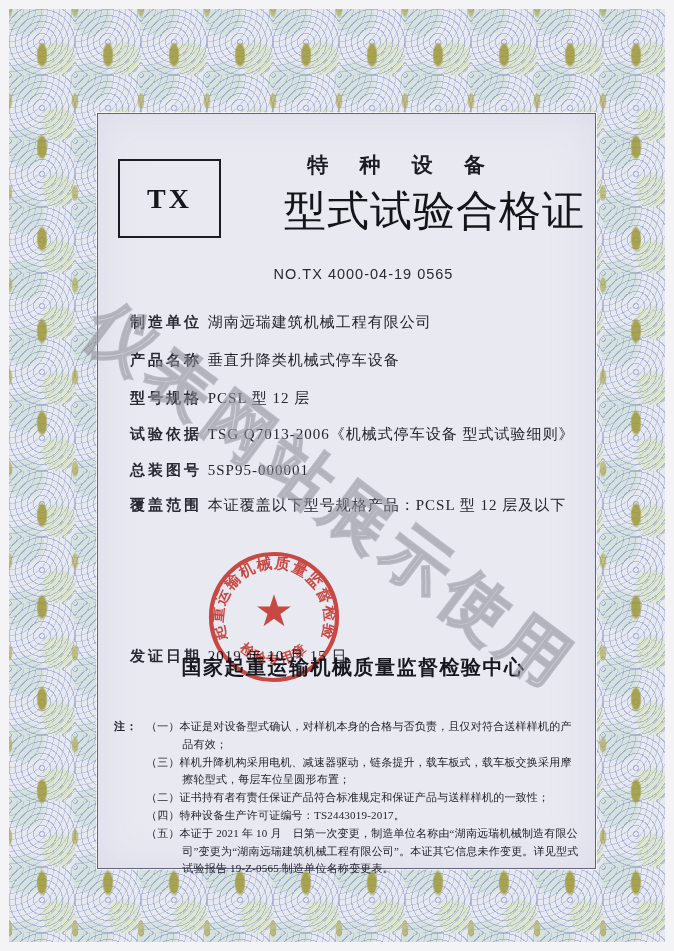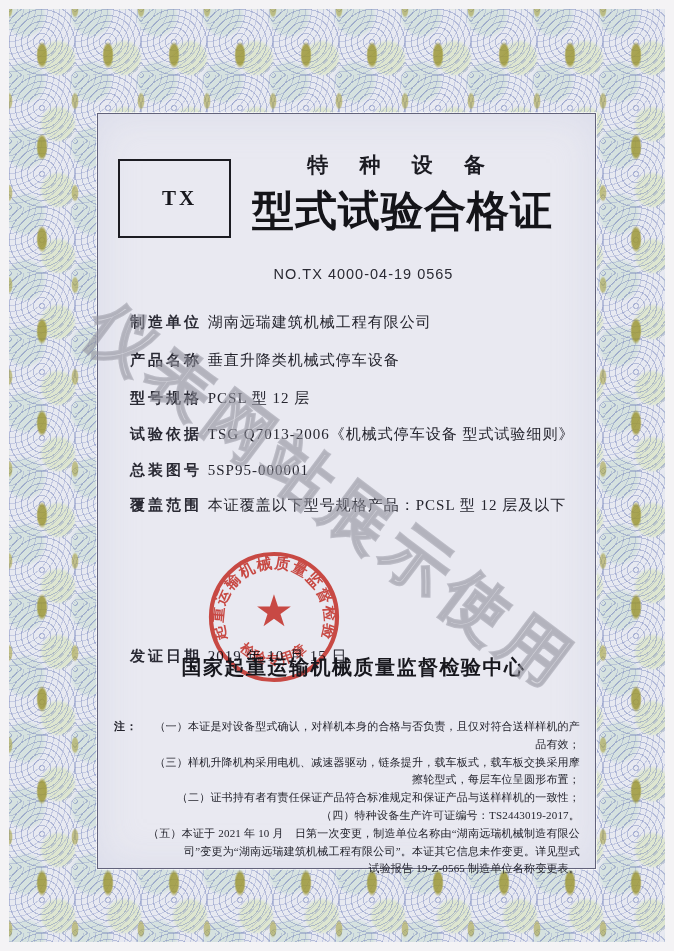--- a/index.html
+++ b/index.html
@@ -33,29 +33,29 @@
     border:1px solid #62627a;
     box-shadow:0 0 0 1px rgba(255,255,255,.65), inset 0 0 40px rgba(190,195,220,.35);
     color:#23232c;
   }
   .abs{position:absolute;}
   
   .tx-box{
     left:20px;top:45px;width:99px;height:75px;
     border:2px solid #1c1c22;
     display:flex;align-items:center;justify-content:center;
-    font-size:21px;font-weight:bold;letter-spacing:3px;color:#17171d;padding-left:10px;
+    font-size:28px;font-weight:bold;letter-spacing:3px;color:#17171d;
   }
   .title-top{
     left:122px;right:10px;top:37px;text-align:center;
     font-size:21px;font-weight:bold;letter-spacing:13px;color:#1b1b22;white-space:nowrap;
   }
   .title-main{
-    left:122px;right:10px;top:69px;text-align:center;
-    font-size:42px;font-weight:bold;letter-spacing:1px;color:#141419;white-space:nowrap;
+    left:122px;right:10px;top:69px;text-align:right;
+    font-size:42px;font-weight:normal;letter-spacing:1px;color:#141419;white-space:nowrap;
   }
   .cert-no{
     left:0;right:0;top:152px;text-align:center;padding-left:34px;
     font-size:14.5px;letter-spacing:1px;color:#2a2a33;
     font-family:Liberation Sans, sans-serif;
   }
   
   .frow{left:32px;right:8px;white-space:nowrap;font-size:15px;color:#25252e;}
   .frow .lbl{display:inline-block;width:74px;letter-spacing:3px;font-weight:bold;color:#2a2a34;}
   .frow .val{letter-spacing:1px;}
@@ -68,21 +68,21 @@
   
   .stamp{left:106px;top:433px;width:140px;height:140px;opacity:.88;mix-blend-mode:multiply;}
   
   .issuer{
     left:0;right:0;top:540px;text-align:center;padding-left:14px;
     font-size:20px;font-weight:bold;letter-spacing:1.5px;color:#17171d;white-space:nowrap;
   }
   
   .notes{left:16px;width:466px;top:604px;font-size:11px;line-height:17.8px;color:#23232c;}
   .notes-label{position:absolute;left:0;top:0;font-weight:bold;letter-spacing:1px;}
-  .note-items{margin-left:32px;text-align:right;}
+  .note-items{margin-left:32px;}
   .note-item{padding-left:3.3em;text-indent:-3.3em;letter-spacing:.2px;}
   
   .watermark{
     position:absolute;left:322px;top:488px;
     transform:translate(-50%,-50%) rotate(37deg);
     font-size:66px;font-weight:bold;letter-spacing:8px;white-space:nowrap;
     color:rgba(170,170,182,0);
     -webkit-text-stroke:2px rgba(146,146,158,.5);
     text-shadow:0 0 1px rgba(150,150,160,.25);
     pointer-events:none;z-index:3;

